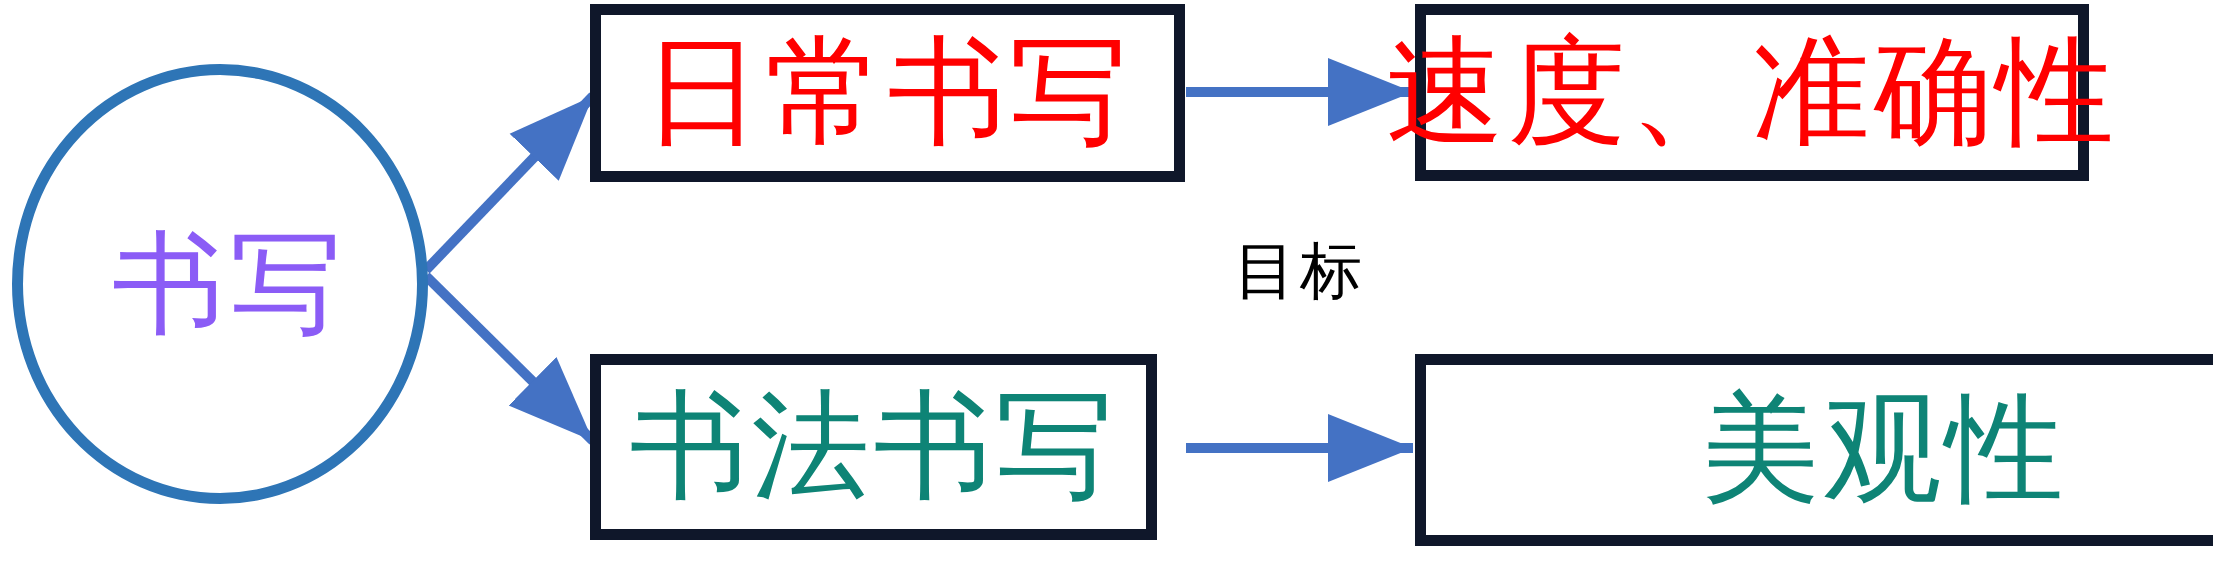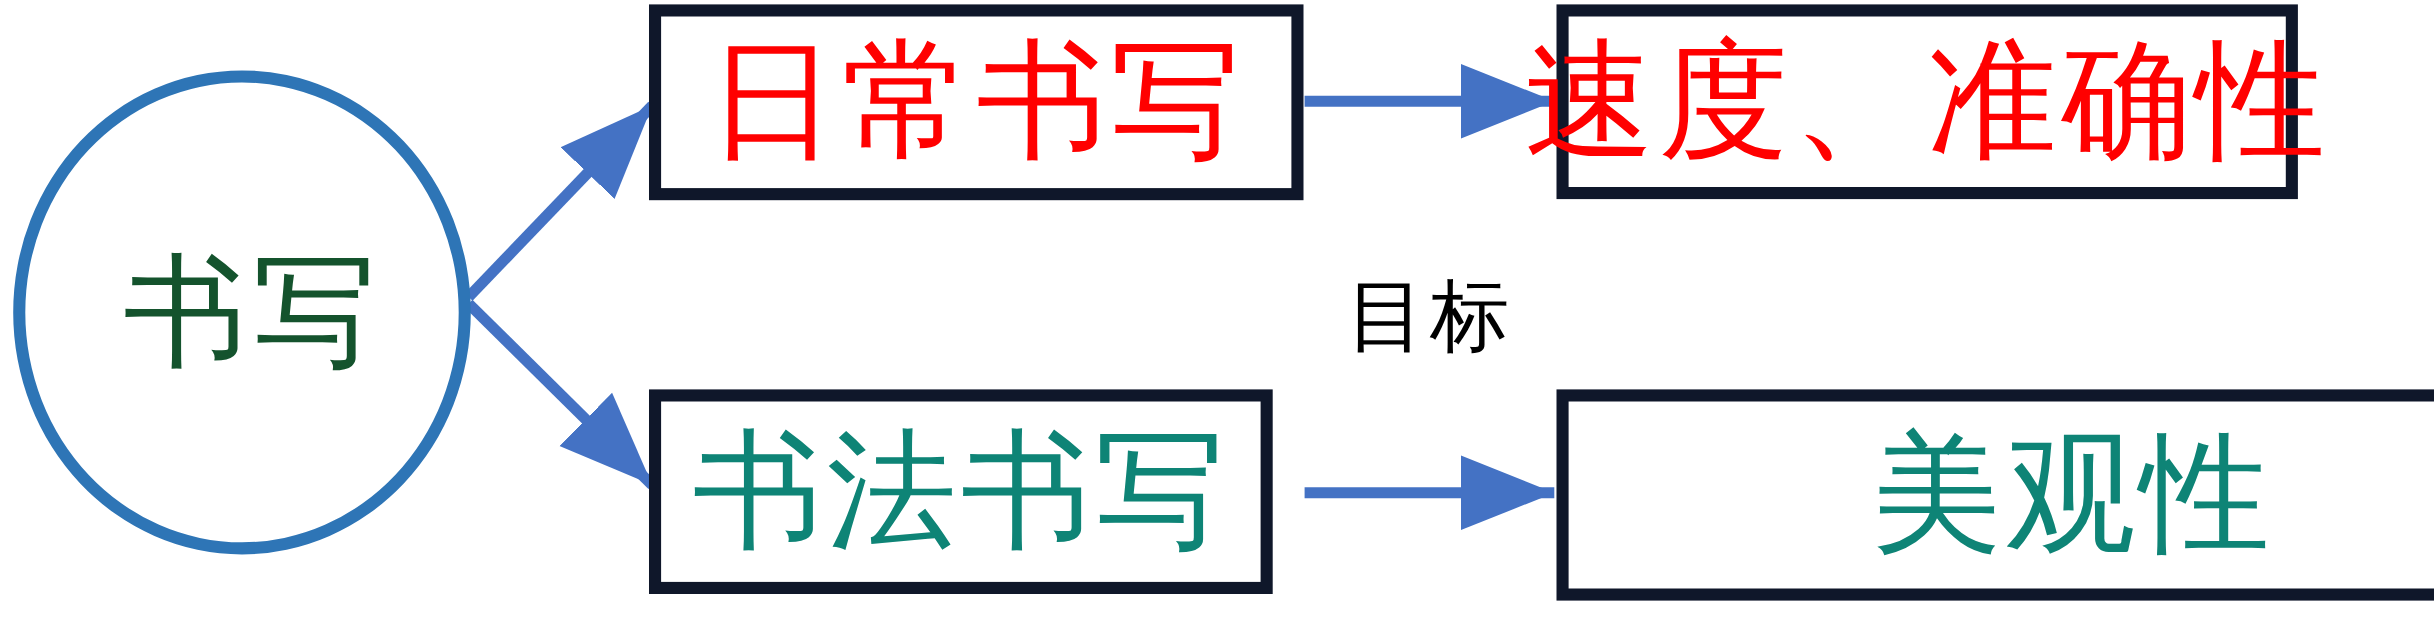--- a/index.html
+++ b/index.html
@@ -47,23 +47,23 @@
   .box-top-right   { left: 1415px; top: 4px;   width: 674px; height: 177px; }
   .box-bottom-left { left: 590px;  top: 354px; width: 567px; height: 186px; }
   .box-bottom-right{ left: 1415px; top: 354px; width: 939px; height: 192px; }
   .node-box .label {
     font-size: 118px;
     white-space: nowrap;
     letter-spacing: 4px;
   }
   .center-label {
     position: absolute;
-    left: 1300px; top: 288px;
+    left: 1300px; top: 271px;
     transform: translate(-50%, -50%);
-    font-size: 72px;
+    font-size: 62px;
     color: #000000;
     letter-spacing: 4px;
     white-space: nowrap;
   }
 </style>
 </head>
 <body>
 
 <div class="canvas">
 
@@ -73,21 +73,21 @@
         <path d="M0,0 L10,4 L0,8 Z" fill="#4472C4"></path>
       </marker>
     </defs>
     <line x1="426" y1="270" x2="593" y2="96" stroke="#4472C4" stroke-width="10" marker-end="url(#arrowhead)"></line>
     <line x1="426" y1="276" x2="593" y2="441" stroke="#4472C4" stroke-width="10" marker-end="url(#arrowhead)"></line>
     <line x1="1186" y1="92" x2="1413" y2="92" stroke="#4472C4" stroke-width="10" marker-end="url(#arrowhead)"></line>
     <line x1="1186" y1="448" x2="1413" y2="448" stroke="#4472C4" stroke-width="10" marker-end="url(#arrowhead)"></line>
   </svg>
 
   <div class="node-circle">
-    <span class="label" style="color: #14532d; margin-left: 20px;">书写</span>
+    <span class="label" style="color: #8b5cf6; margin-left: 20px;">书写</span>
   </div>
 
   <div class="node-box box-top-left">
     <span class="label" style="color: rgb(255, 0, 0);">日常书写</span>
   </div>
 
   <div class="node-box box-top-right">
     <span class="label" style="color: rgb(255, 0, 0);">速度、准确性</span>
   </div>
 

